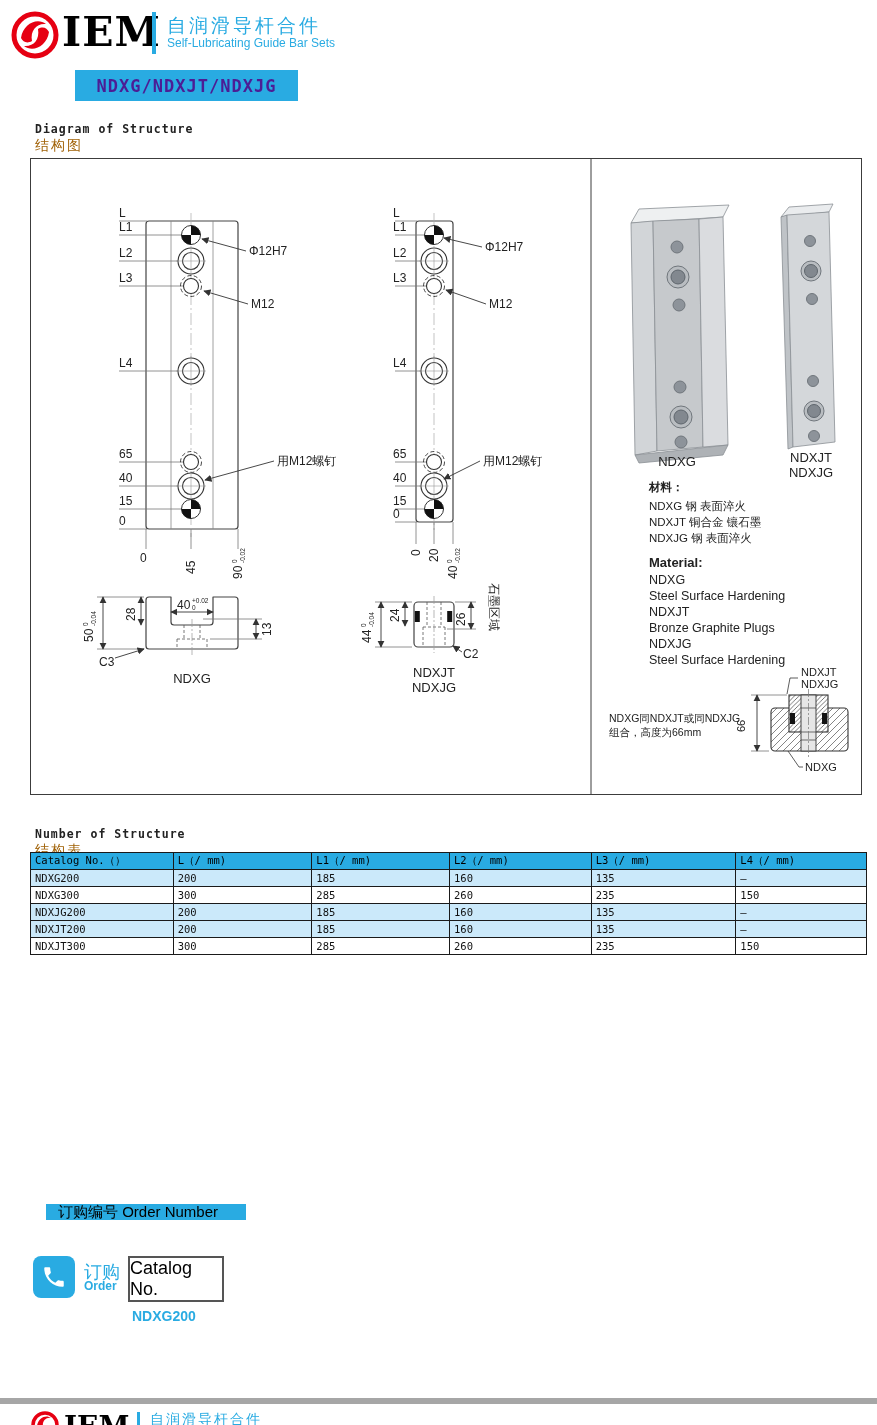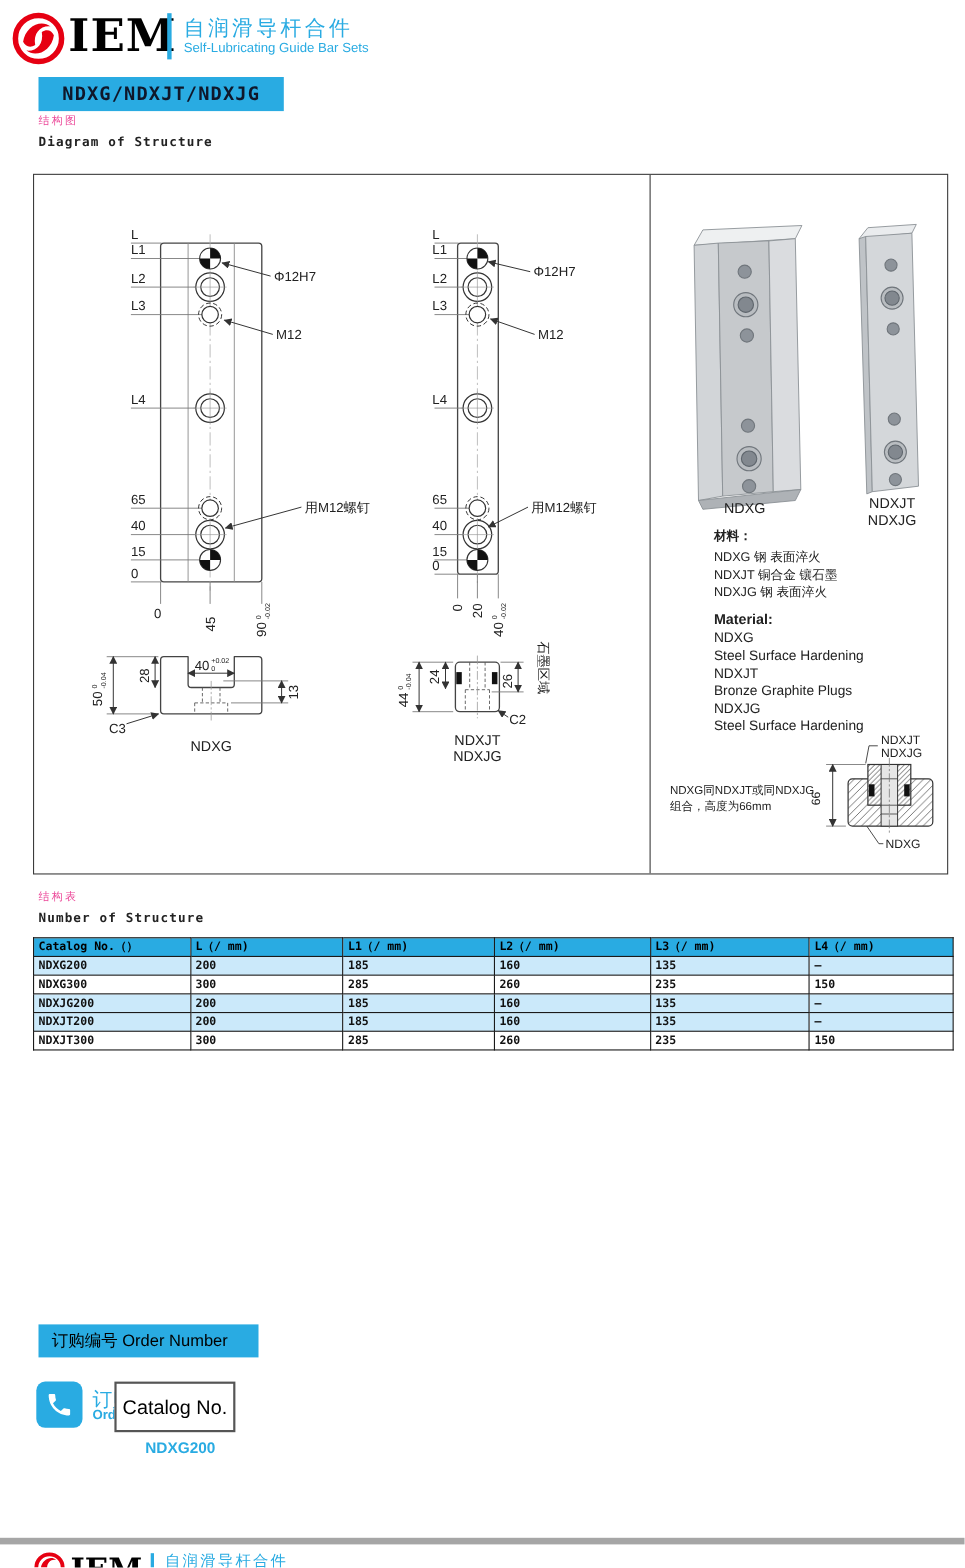--- a/index.html
+++ b/index.html
@@ -6,44 +6,44 @@
   body { width:877px; height:1425px; overflow:hidden; background:#fff;
          font-family:"Liberation Sans", sans-serif; color:#111; }
   .page { position:relative; width:877px; height:1425px; background:#fff; overflow:hidden; }
   .abs { position:absolute; }
 
   
   .logo-iem { font-family:"DejaVu Serif", serif; font-weight:bold; font-size:41px; letter-spacing:1px; color:#000; }
   .hdr-divider { width:4px; background:#29abe2; }
   .title-zh { color:#29abe2; font-size:19px; letter-spacing:3px; }
   .title-en { color:#29abe2; font-size:12px; }
-  .badge { background:#29abe2; color:#0f172a; font-family:"DejaVu Sans Mono", monospace;
+  .badge { background:#29abe2; color:#4c1d95; font-family:"DejaVu Sans Mono", monospace;
            font-weight:bold; font-size:17px; letter-spacing:1px;
-           display:flex; align-items:center; justify-content:center; }
-  .sec-zh { font-size:10px; letter-spacing:2px; color:#ec4899; }
+           display:flex; align-items:center; justify-content:center;margin-left:40px; }
+  .sec-zh { font-size:14px; letter-spacing:2px; color:#a16207;margin-top:34px; }
   .sec-en { font-family:"DejaVu Sans Mono", monospace; font-size:11.5px; font-weight:bold; color:#222; letter-spacing:1px; }
 
   
   .figure-box { border:1px solid #3c3c3c; background:#fff; }
   svg text { font-family:"Liberation Sans", sans-serif; fill:#222; }
   .lbl  { font-size:12px; }
   .dim  { font-size:12px; }
   .tol  { font-size:6.5px; }
   .name { font-size:13px; }
   .mzh  { font-size:11.5px; }
   .mzhb { font-size:11.5px; font-weight:bold; }
   .men  { font-size:12.5px; }
   .menb { font-size:13px; font-weight:bold; }
   .note { font-size:10.5px; }
   .small{ font-size:11px; }
 
   
   table { border-collapse:collapse; table-layout:fixed; width:837px;
           font-family:"DejaVu Sans Mono", monospace; font-size:10.5px; }
-  th, td { border:1px solid #1a1a1a; height:17px; padding:0 0 0 4px; text-align:left; font-weight:bold; white-space:nowrap; overflow:hidden; }
+  th, td { border:1px solid #1a1a1a; height:17px; padding:0 0 0 4px; text-align:left; font-weight:normal; white-space:nowrap; overflow:hidden; }
   thead th { background:#29abe2; color:#000; }
   tr.alt td { background:#cbe9fa; }
 
   
   .order-badge { background:#29abe2; color:#000; font-size:15px; display:flex; align-items:center; padding-left:12px; }
   .phone-tile { background:#29abe2; border-radius:8px; display:flex; align-items:center; justify-content:center; }
   .order-zh { color:#29abe2; font-size:18px; }
   .order-en { color:#29abe2; font-size:12px; font-weight:bold; }
   .catalog-box { border:2px solid #555; background:#fff; display:flex; align-items:center; justify-content:center; font-size:18px; color:#000; }
   .example { color:#29abe2; font-weight:bold; font-size:14px; }
@@ -449,30 +449,30 @@
         <td>NDXJT300</td>
         <td>300</td>
         <td>285</td>
         <td>260</td>
         <td>235</td>
         <td>150</td>
       </tr>
     </tbody>
   </table>
 
-  <div class="abs order-badge" style="left:35px; top:1204px; width:200px; height:30px;">订购编号 Order Number</div>
+  <div class="abs order-badge" style="left:46px; top:1204px; width:200px; height:16px;">订购编号 Order Number</div>
 
   <div class="abs phone-tile" style="left:33px; top:1256px; width:42px; height:42px;">
     <svg width="26" height="26" viewBox="0 0 24 24">
       <path fill="#fff" d="M6.62 10.79c1.44 2.83 3.76 5.14 6.59 6.59l2.2-2.2c.27-.27.67-.36 1.02-.24 1.12.37 2.33.57 3.57.57.55 0 1 .45 1 1V20c0 .55-.45 1-1 1-9.39 0-17-7.61-17-17 0-.55.45-1 1-1h3.5c.55 0 1 .45 1 1 0 1.25.2 2.45.57 3.57.11.35.03.74-.25 1.02l-2.2 2.2z"></path>
     </svg>
   </div>
   <div class="abs order-zh" style="left:84px; top:1260px;">订购</div>
   <div class="abs order-en" style="left:84px; top:1279px;">Order</div>
-  <div class="abs catalog-box" style="left:104px; top:1256px; width:110px; height:46px;">Catalog No.</div>
+  <div class="abs catalog-box" style="left:128px; top:1256px; width:96px; height:46px;">Catalog No.</div>
   <div class="abs example" style="left:132px; top:1308px;">NDXG200</div>
 
   <div class="abs footer-bar" style="left:0; top:1398px; width:877px; height:6px;"></div>
   <div class="abs" style="left:28px; top:1409px;">
     <svg width="34" height="16" viewBox="-17 -2 34 16">
       <circle cx="0" cy="14" r="12" fill="none" stroke="#e60012" stroke-width="3.5"></circle>
       <path d="M-8,15 C-7,7 1,3 6,7 C1,6 -3,10 -2,16 Z" fill="#e60012"></path>
     </svg>
   </div>
   <div class="abs f-iem" style="left:64px; top:1410px;">IEM</div>

